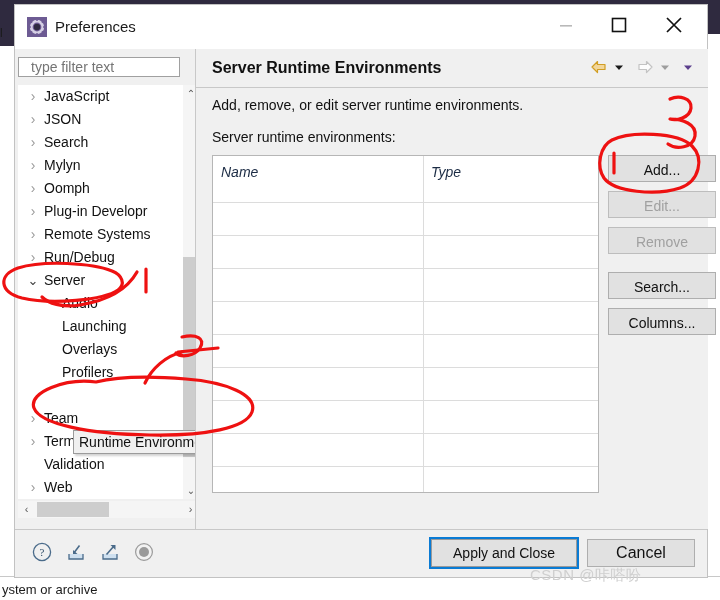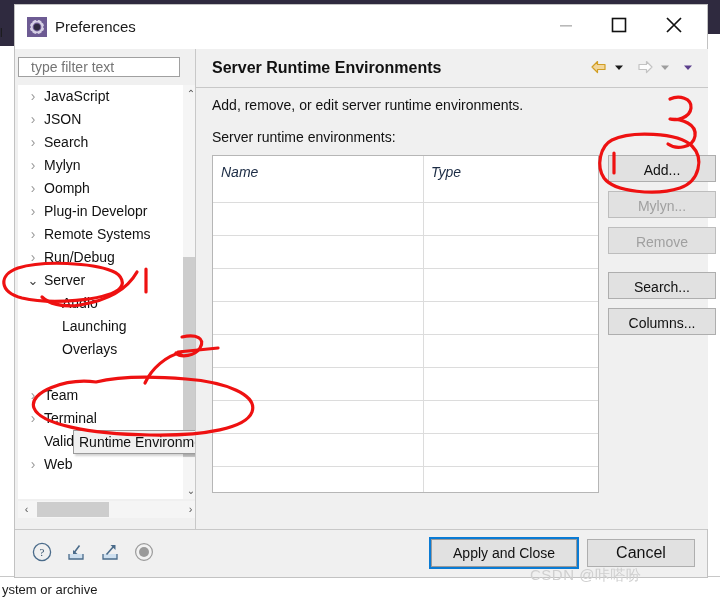--- a/index.html
+++ b/index.html
@@ -218,20 +218,23 @@
           <div class="tnode child">
             <span class="lbl">Audio</span>
           </div>
           <div class="tnode child">
             <span class="lbl">Launching</span>
           </div>
           <div class="tnode child">
             <span class="lbl">Overlays</span>
           </div>
           <div class="tnode child">
+            <span class="lbl">Profilers</span>
+          </div>
+          <div class="tnode child">
             <span class="lbl"></span>
           </div>
           <div class="tnode">
             <span class="arrow" style="font-size: 14px;">›</span>
             <span class="lbl">Team</span>
           </div>
           <div class="tnode">
             <span class="arrow" style="font-size: 14px;">›</span>
             <span class="lbl">Terminal</span>
           </div>
@@ -309,21 +312,21 @@
             <div class="trow"></div>
             <div class="trow"></div>
             <div class="trow"></div>
             <div class="trow"></div>
             <div class="trow"></div>
           </div>
       </div>
 
       <div id="sidebtns">
           <button class="sbtn">Add...</button>
-          <button class="sbtn disabled">Mylyn...</button>
+          <button class="sbtn disabled">Edit...</button>
           <button class="sbtn disabled">Remove</button>
           <button class="sbtn gap">Search...</button>
           <button class="sbtn">Columns...</button>
         </div>
 
     </div>
   </div>
 
   <div id="footer">
     <span id="footicons">

